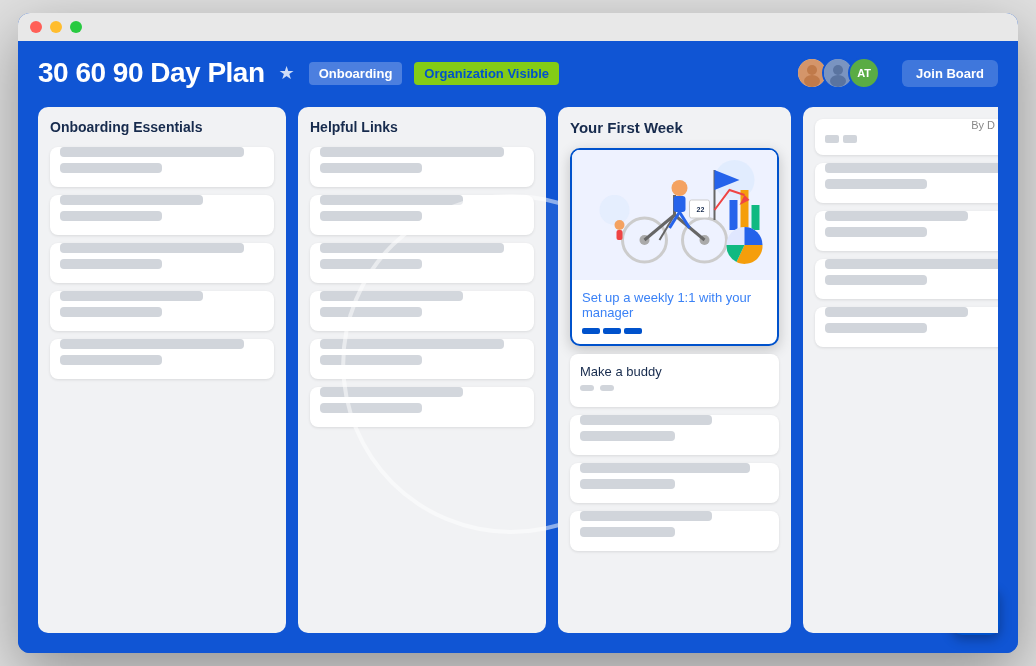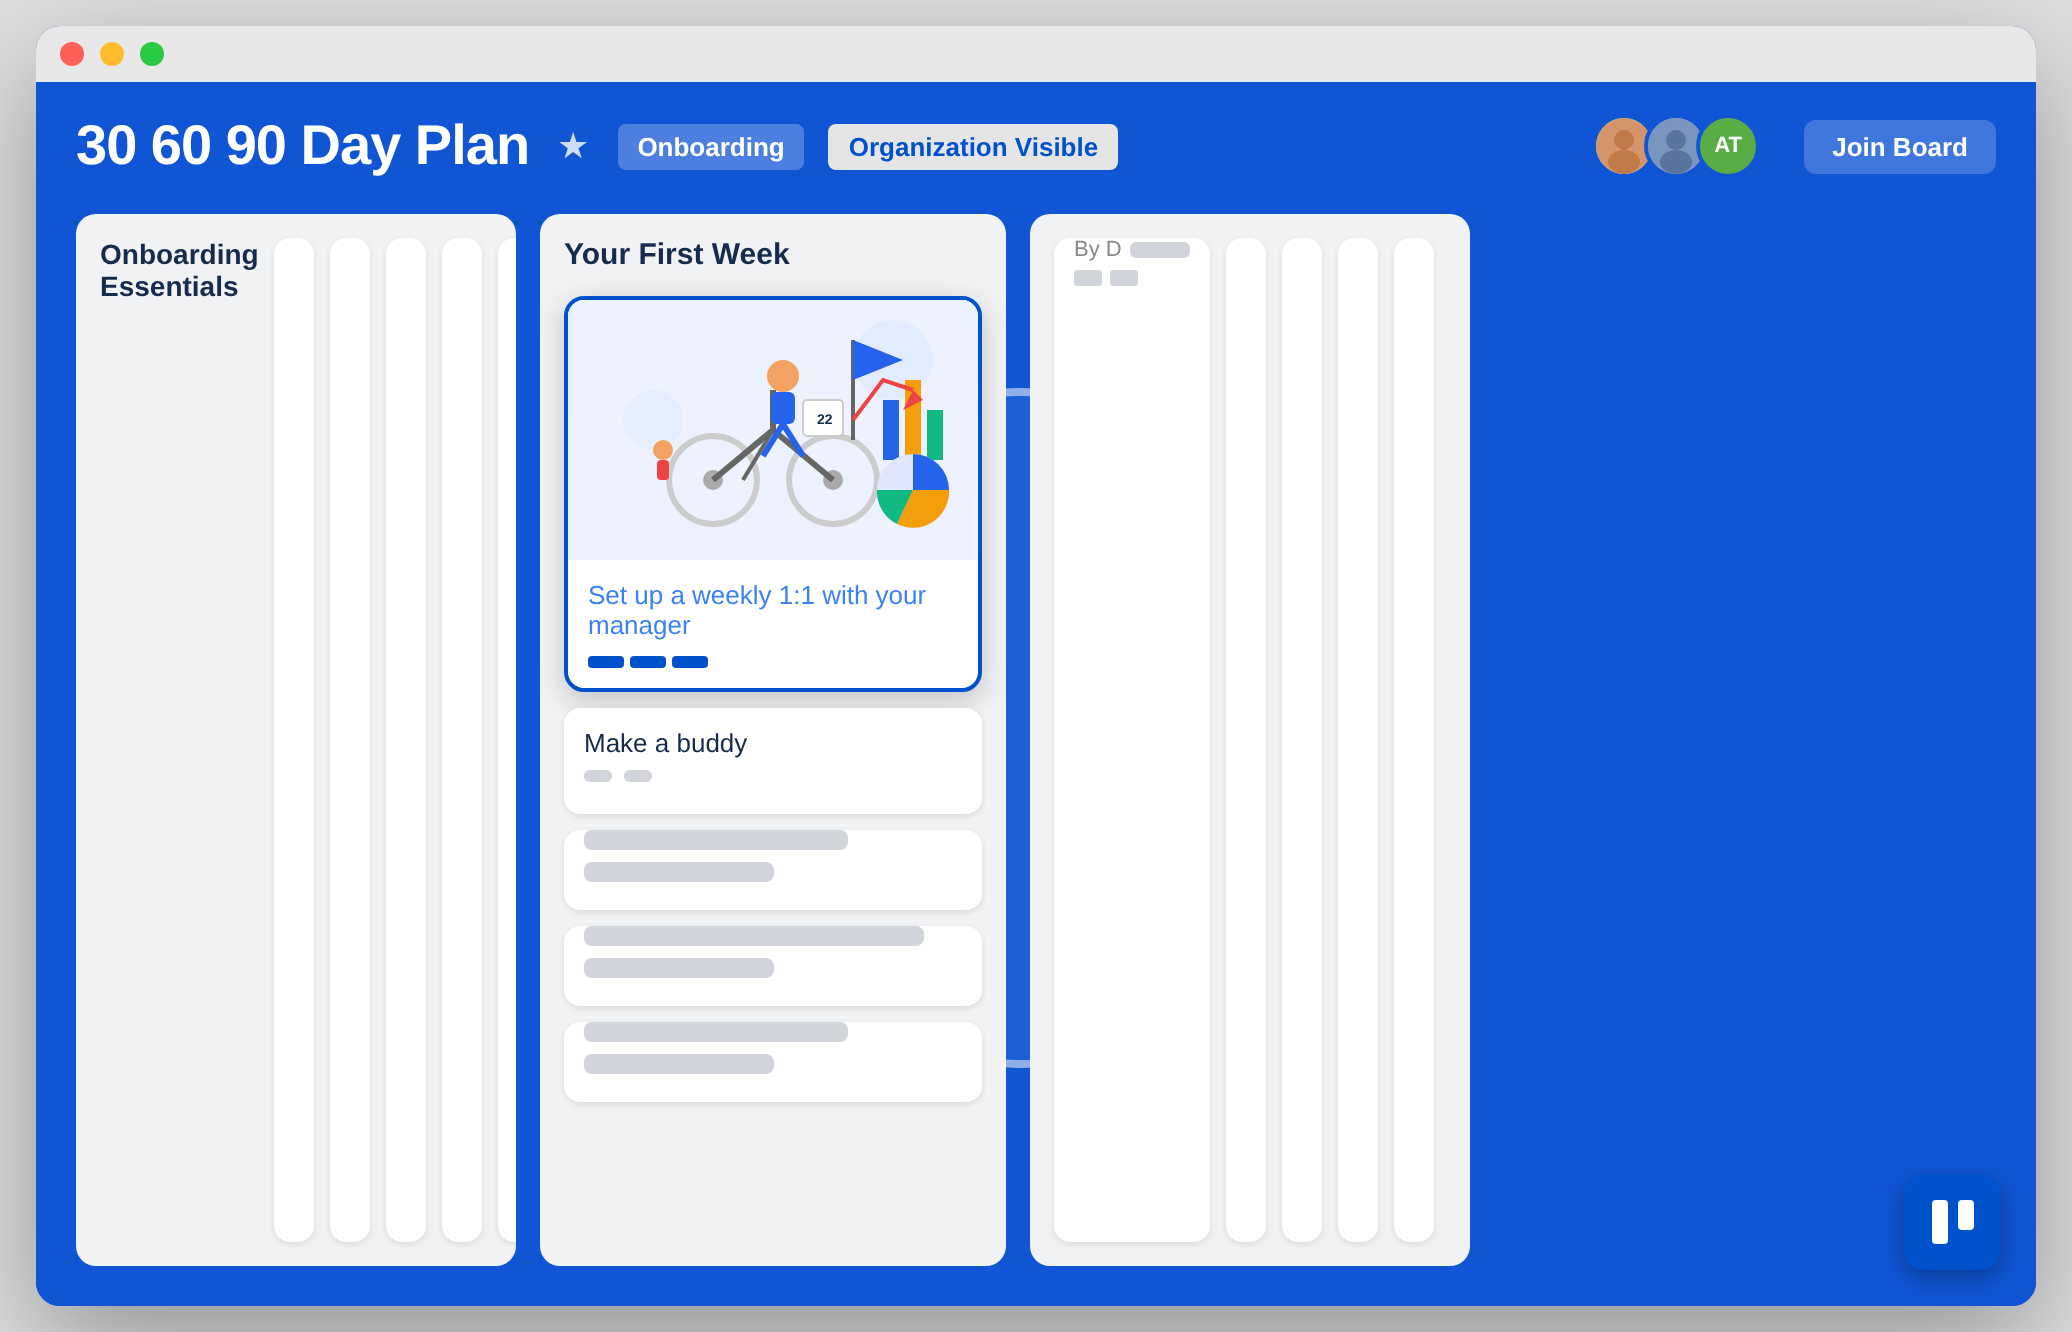--- a/index.html
+++ b/index.html
@@ -84,21 +84,21 @@
       cursor: pointer;
     }
 
     .tag-onboarding {
       background: rgba(255,255,255,0.25);
       color: white;
       border: none;
     }
 
     .tag-org-visible {
-      background: #e5e5e5;
+      background: #84cc16;
       color: #0052cc;
       border: none;
     }
 
     .header-spacer { flex: 1; }
 
     .avatars {
       display: flex;
       align-items: flex-start;
     }
@@ -145,24 +145,24 @@
       display: flex;
       gap: 12px;
       flex: 1;
       overflow: hidden;
     }
 
     .column {
       background: #f1f2f4;
       border-radius: 10px;
       padding: 12px;
-      width: 220px;
+      width: 248px;
       flex-shrink: 0;
       display: flex;
-      flex-direction: row;
+      flex-direction: column;
       gap: 8px;
       overflow: hidden;
     }
 
     .column-highlighted {
       background: #f1f2f4;
       border-radius: 10px;
       padding: 12px;
       width: 233px;
       flex-shrink: 0;
@@ -394,20 +394,47 @@
         <div class="card">
           <div class="card-skeleton-line medium"></div>
           <div class="card-skeleton-line short"></div>
         </div>
         <div class="card">
           <div class="card-skeleton-line long"></div>
           <div class="card-skeleton-line short"></div>
         </div>
       </div>
 
+      <div class="column">
+        <div class="column-title">Helpful Links</div>
+        <div class="card">
+          <div class="card-skeleton-line long"></div>
+          <div class="card-skeleton-line short"></div>
+        </div>
+        <div class="card">
+          <div class="card-skeleton-line medium"></div>
+          <div class="card-skeleton-line short"></div>
+        </div>
+        <div class="card">
+          <div class="card-skeleton-line long"></div>
+          <div class="card-skeleton-line short"></div>
+        </div>
+        <div class="card">
+          <div class="card-skeleton-line medium"></div>
+          <div class="card-skeleton-line short"></div>
+        </div>
+        <div class="card">
+          <div class="card-skeleton-line long"></div>
+          <div class="card-skeleton-line short"></div>
+        </div>
+        <div class="card">
+          <div class="card-skeleton-line medium"></div>
+          <div class="card-skeleton-line short"></div>
+        </div>
+      </div>
 
       <div class="column-highlighted">
         <div class="column-title" style="font-weight:800;font-size:15px;">Your First Week</div>
 
         <div class="card-featured">
           <div class="card-featured-image">
 
             <svg class="illustration" viewBox="0 0 200 130" xmlns="http://www.w3.org/2000/svg">
               <rect width="200" height="130" fill="#eef2ff"></rect>
 

